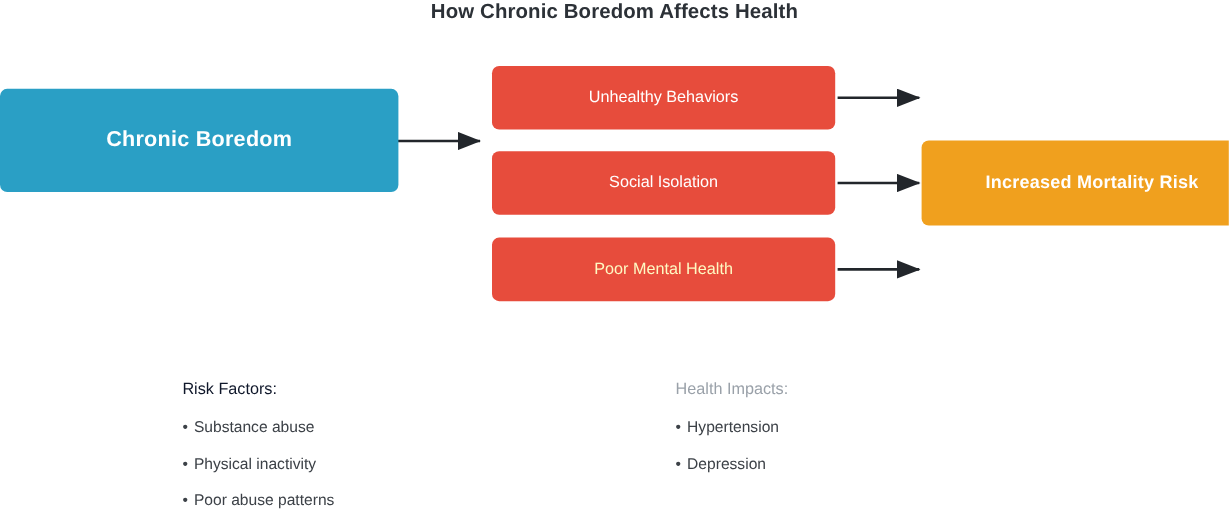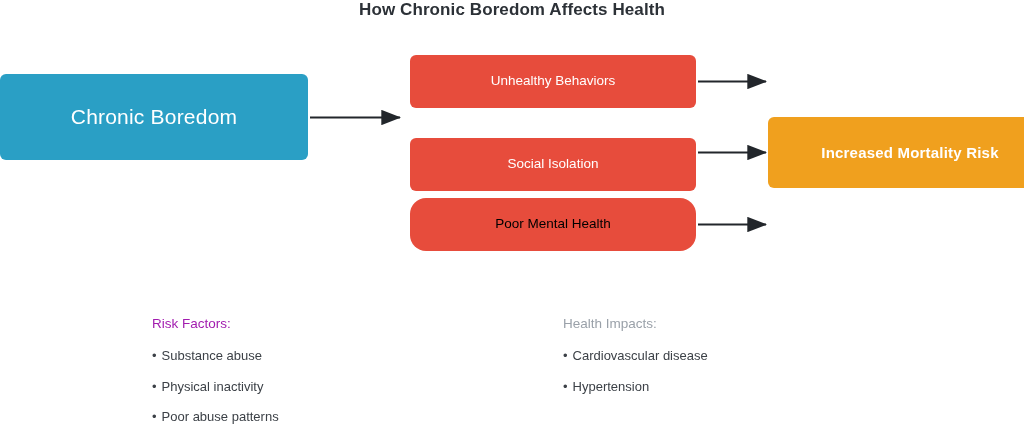--- a/index.html
+++ b/index.html
@@ -46,36 +46,36 @@
     justify-content: center;
     color: #ffffff;
     text-align: center;
     line-height: 1.2;
     padding: 0 24px;
   }
 
   .node-source {
     left: 0px;
     top: 74px;
-    width: 308px;
+    width: 332px;
     height: 86px;
-    font-size: 21px;
-    font-weight: normal;
+    font-size: 18px;
+    font-weight: bold;
     letter-spacing: 0.2px;
   }
 
   .node-mediator {
     left: 410px;
     width: 286px;
     height: 53px;
     font-size: 13.5px;
     font-weight: normal;
   }
   .node-mediator.m1 { top: 55px; }
-  .node-mediator.m2 { top: 126px; margin-top: 12px; }
+  .node-mediator.m2 { top: 126px; }
   .node-mediator.m3 { top: 198px; }
 
   .node-outcome {
     left: 768px;
     top: 117px;
     width: 284px;
     height: 71px;
     font-size: 15px;
     font-weight: bold;
     letter-spacing: 0.2px;
@@ -144,44 +144,44 @@
 
     <line x1="698" y1="224.5" x2="766" y2="224.5" stroke="#22262b" stroke-width="2.2" marker-end="url(#arrowhead)"></line>
   </svg>
 
   <div class="node node-source" style="background-color: rgb(42, 159, 197); color: rgb(255, 255, 255);">Chronic Boredom</div>
 
   <div class="node node-mediator m1" style="background-color: rgb(231, 76, 60); color: rgb(255, 255, 255);">Unhealthy Behaviors</div>
 
   <div class="node node-mediator m2" style="background-color: rgb(231, 76, 60); color: rgb(255, 255, 255);">Social Isolation</div>
 
-  <div class="node node-mediator m3" style="background-color: rgb(231, 76, 60); color: #000000; border-radius: 16px;">Poor Mental Health</div>
+  <div class="node node-mediator m3" style="background-color: rgb(231, 76, 60); color: #fef9c3;">Poor Mental Health</div>
 
   <div class="node node-outcome" style="background-color: rgb(240, 160, 30); color: rgb(255, 255, 255);">Increased Mortality Risk</div>
 
   <div class="note-column left">
-    <div class="note-heading" style="color: #a21caf;">Risk Factors:</div>
+    <div class="note-heading" style="color: #0f172a;">Risk Factors:</div>
     <ul class="note-list">
       <li>
         <span class="note-bullet">•</span><span>Substance abuse</span>
       </li>
       <li>
         <span class="note-bullet">•</span><span>Physical inactivity</span>
       </li>
       <li>
         <span class="note-bullet">•</span><span>Poor abuse patterns</span>
       </li>
     </ul>
   </div>
 
   <div class="note-column right">
     <div class="note-heading" style="color: rgb(154, 161, 169);">Health Impacts:</div>
     <ul class="note-list">
       <li>
-        <span class="note-bullet">•</span><span>Cardiovascular disease</span>
+        <span class="note-bullet">•</span><span>Hypertension</span>
       </li>
       <li>
-        <span class="note-bullet">•</span><span>Hypertension</span>
+        <span class="note-bullet">•</span><span>Depression</span>
       </li>
     </ul>
   </div>
 
 </div>
 
 </body></html>

